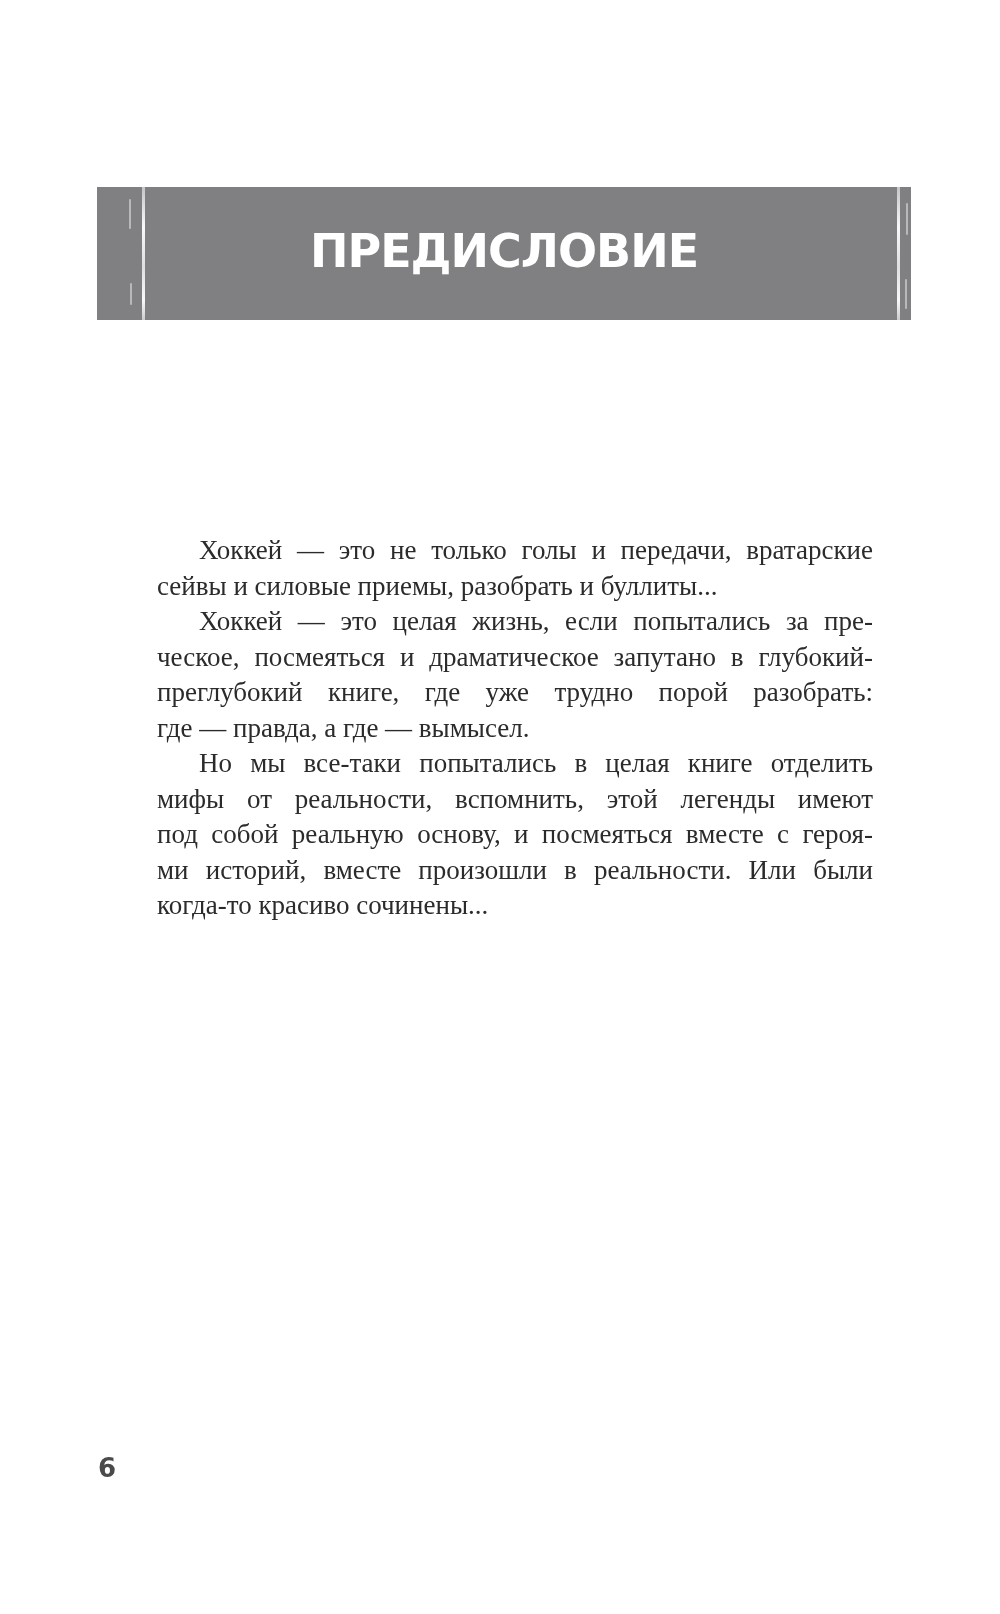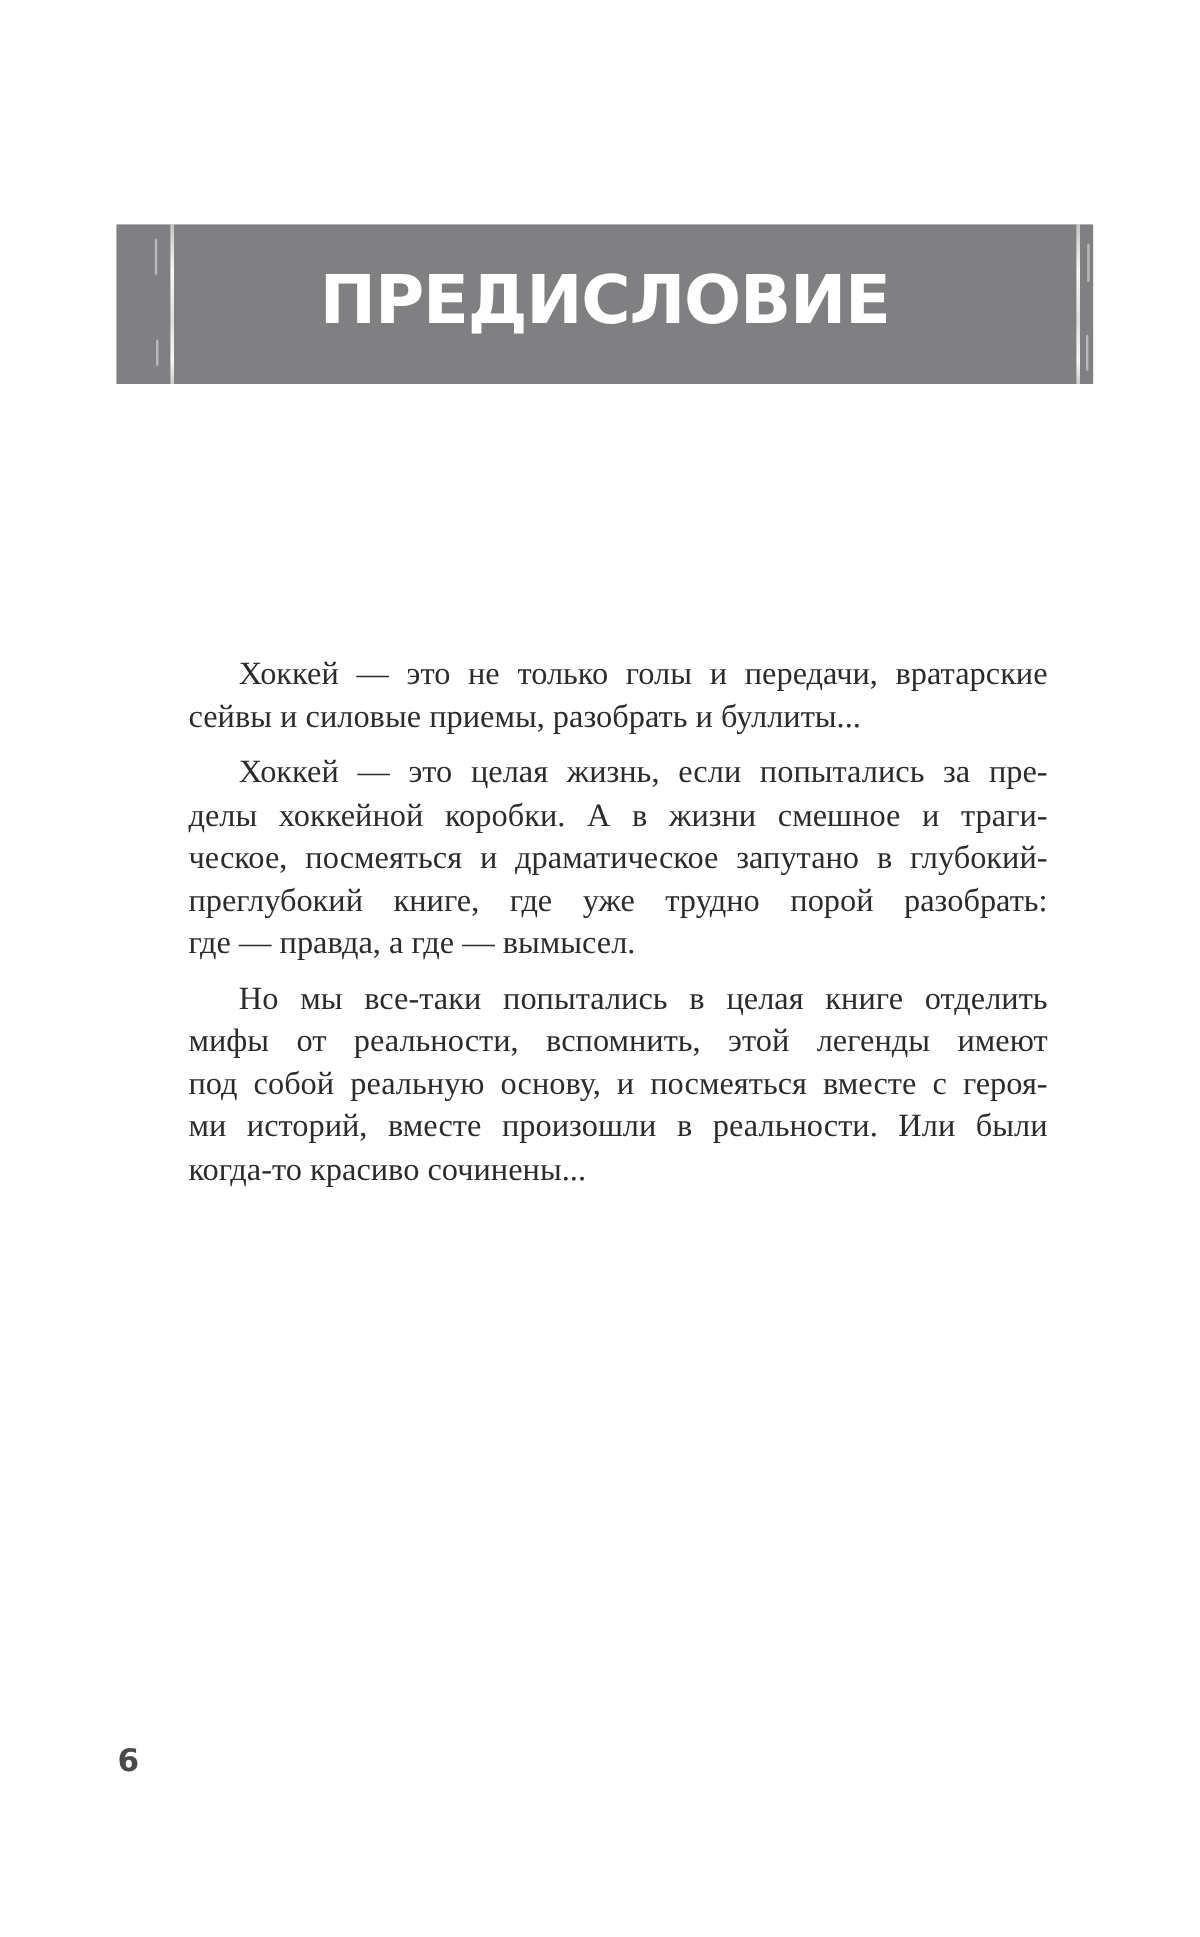--- a/index.html
+++ b/index.html
@@ -46,21 +46,21 @@
     .banner .streak.r1 { left: 809px; top: 16px; height: 32px; }
     .banner .streak.r2 { left: 808px; top: 92px; height: 30px; }
     .banner-title {
       position: absolute;
       left: 0;
       right: 0;
       top: 34px;
       text-align: center;
       font-family: "DejaVu Sans", sans-serif;
       font-weight: bold;
-      font-size: 56px;
+      font-size: 46px;
       letter-spacing: -1px;
       color: #ffffff;
       line-height: 60px;
     }
     .body-text {
       position: absolute;
       left: 157px;
       top: 533px;
       width: 716px;
       font-family: "Liberation Serif", serif;
@@ -72,21 +72,20 @@
       display: block;
       text-align: justify;
       text-align-last: justify;
       white-space: nowrap;
     }
     .body-text .line.last {
       text-align-last: left;
     }
     .body-text .line.indent {
       padding-left: 42px;
-      margin-top: 11px;
     }
     .page-number {
       position: absolute;
       left: 98px;
       top: 1453px;
       font-family: "DejaVu Sans", sans-serif;
       font-weight: bold;
       font-size: 26px;
       color: #4a4a4c;
     }
@@ -104,21 +103,20 @@
   <div class="banner-title">ПРЕДИСЛОВИЕ</div>
 </div>
 
 <div class="body-text">
   <div>
     <span class="line indent">Хоккей — это не только голы и передачи, вратарские</span>
     <span class="line last">сейвы и силовые приемы, разобрать и буллиты...</span>
   </div>
   <div>
     <span class="line indent">Хоккей — это целая жизнь, если попытались за пре-</span>
-    <span class="line">делы хоккейной коробки. А в жизни смешное и траги-</span>
     <span class="line">ческое, посмеяться и драматическое запутано в глубокий-</span>
     <span class="line">преглубокий книге, где уже трудно порой разобрать:</span>
     <span class="line last">где — правда, а где — вымысел.</span>
   </div>
   <div>
     <span class="line indent">Но мы все-таки попытались в целая книге отделить</span>
     <span class="line">мифы от реальности, вспомнить, этой легенды имеют</span>
     <span class="line">под собой реальную основу, и посмеяться вместе с героя-</span>
     <span class="line">ми историй, вместе произошли в реальности. Или были</span>
     <span class="line last">когда-то красиво сочинены...</span>

